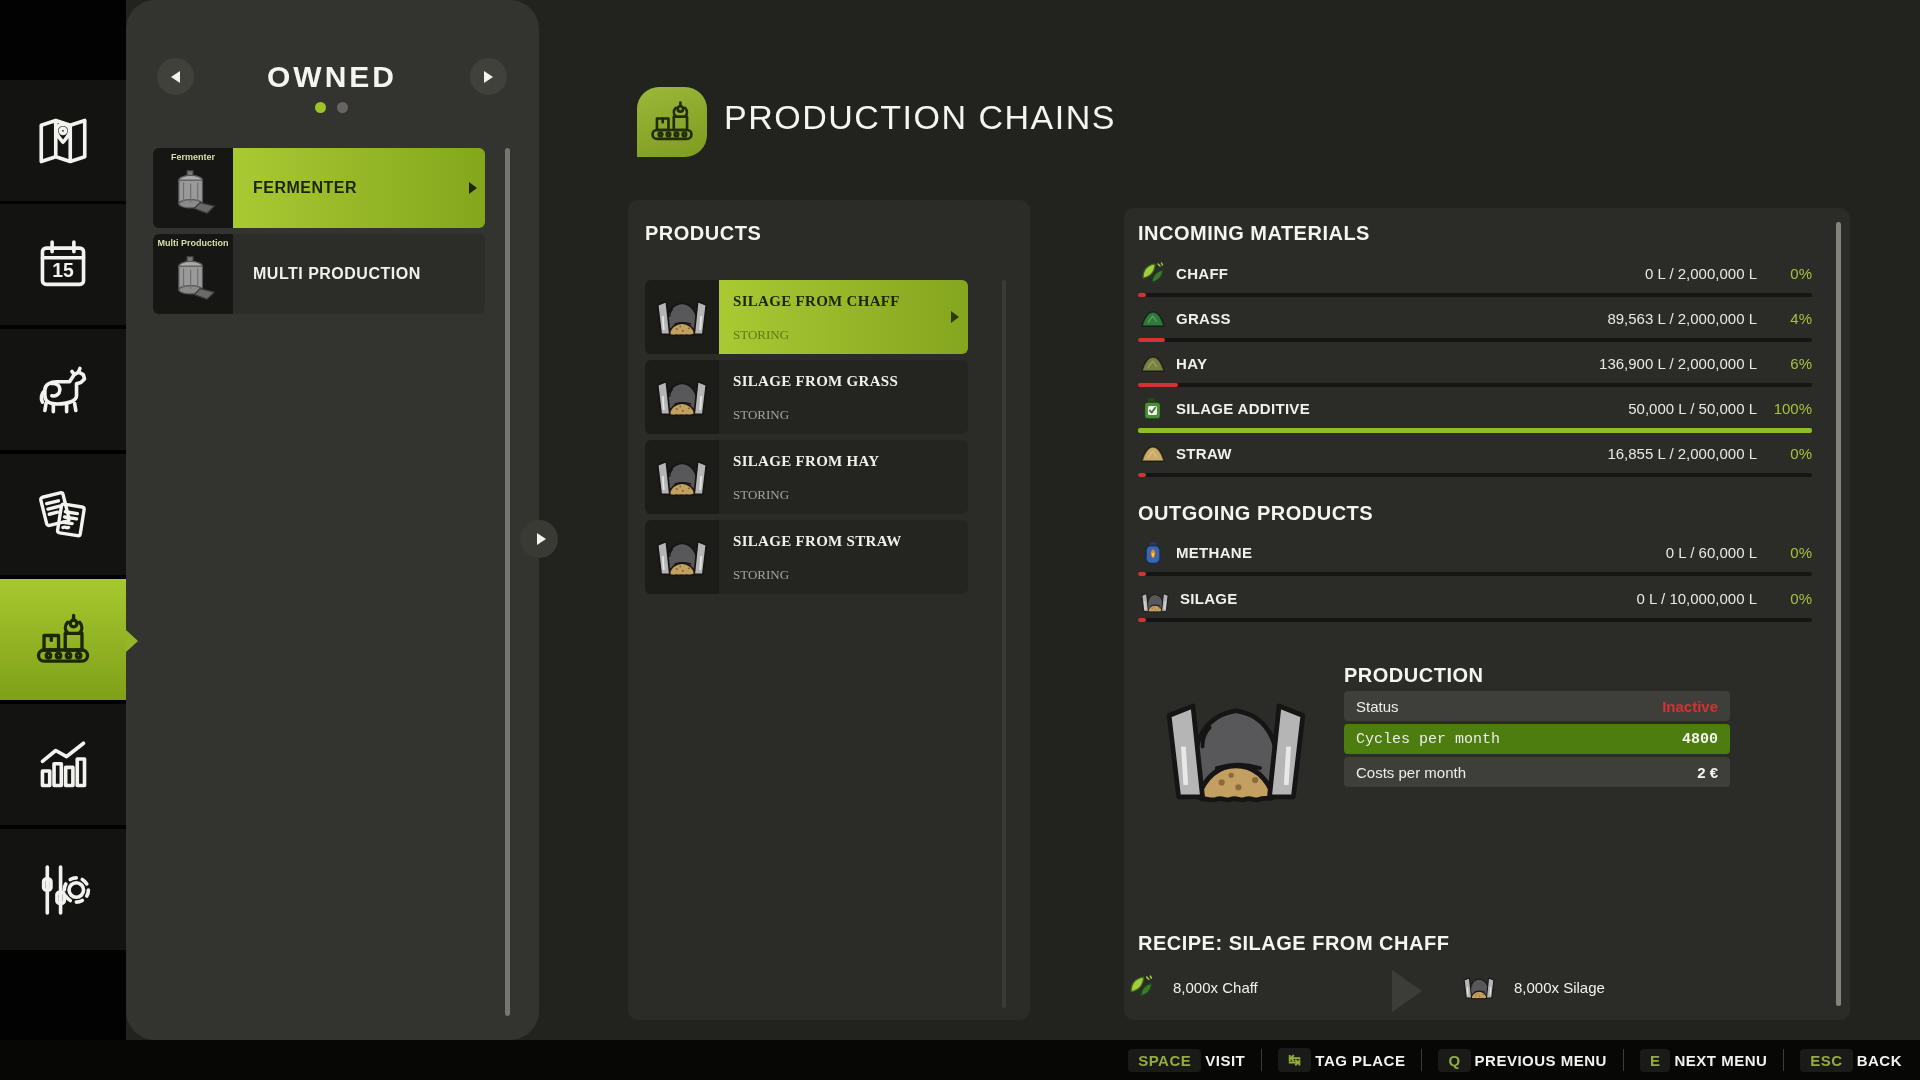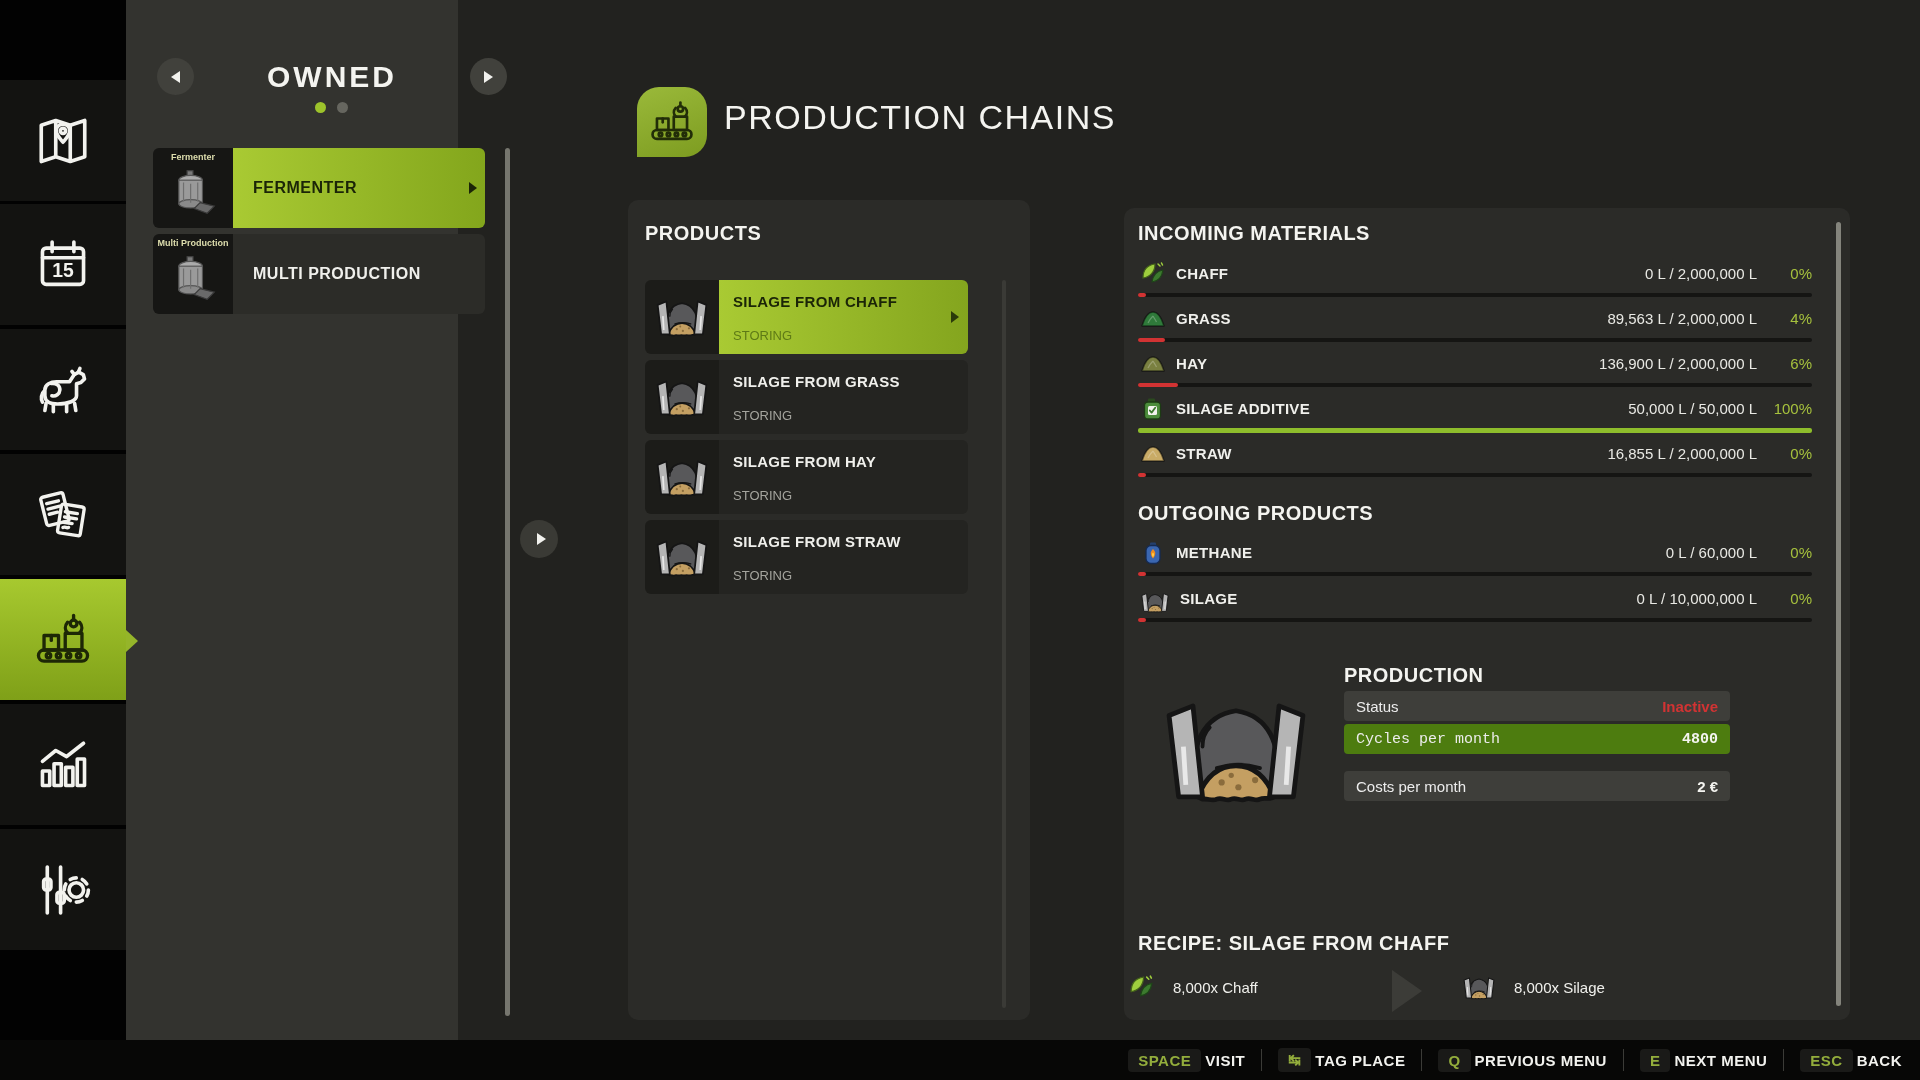--- a/index.html
+++ b/index.html
@@ -10,21 +10,21 @@
   
   .sidebar { position:absolute; left:0; top:0; width:126px; height:1040px; background:#020202; z-index:6; }
   .tile { position:absolute; left:0; width:126px; height:121px; background:#131311;
     display:flex; align-items:center; justify-content:center; color:#f2f2ee; }
   .tile svg { width:58px; height:58px; }
   .tile.active { background:linear-gradient(180deg,#a7c92f,#7fa018); color:#1d2706; }
   .tile-arrow { position:absolute; left:126px; top:630px; width:0; height:0; z-index:7;
     border-top:11px solid transparent; border-bottom:11px solid transparent; border-left:12px solid #95b52a; }
 
   
-  .owned { position:absolute; left:126px; top:0; width:332px; height:1040px; background:#33332f; z-index:5; }
+  .owned { position:absolute; left:126px; top:0; width:413px; height:1040px; background:#33332f; z-index:5;border-radius:29px; }
   .navbtn { position:absolute; top:58px; width:37px; height:37px; border-radius:50%;
     background:#41413c; display:flex; align-items:center; justify-content:center; }
   .tri { width:0; height:0; border-top:6px solid transparent; border-bottom:6px solid transparent; }
   .tri.right { border-left:9px solid #f2f2ee; }
   .tri.left  { border-right:9px solid #f2f2ee; }
   .owned-title { position:absolute; left:60px; top:60px; width:292px; text-align:center;
     color:#f4f4f0; font-size:30px; font-weight:bold; letter-spacing:3px; }
   .dot { position:absolute; top:102px; width:11px; height:11px; border-radius:50%; }
   .owned-item { position:absolute; left:27px; width:332px; height:80px; display:flex; }
   .thumb { width:80px; height:80px; background:#161614; border-radius:6px 0 0 6px; position:relative;
@@ -47,21 +47,21 @@
     background:linear-gradient(160deg,#9ab93a,#7d9c20); border-radius:22px; border-bottom-left-radius:0;
     display:flex; align-items:center; justify-content:center; color:#222d08; }
   .hdr-icon svg { width:46px; height:46px; }
   .page-title { position:absolute; left:724px; top:98px; color:#f4f4f0; font-size:34px;
     font-weight:500; letter-spacing:1.5px; }
 
   
   .products { position:absolute; left:628px; top:200px; width:402px; height:820px;
     background:#2b2b28; border-radius:10px; }
   .sec-title { position:absolute; color:#f4f4f0; font-size:20px; font-weight:bold; letter-spacing:0.5px; }
-  .prod-item { position:absolute; left:17px; width:323px; height:74px; display:flex; }
+  .prod-item { position:absolute; left:17px; width:323px; height:74px; display:flex;font-family:Liberation Serif, serif; }
   .prod-thumb { width:74px; height:74px; background:#1c1c19; border-radius:6px 0 0 6px; flex:none;
     display:flex; align-items:center; justify-content:center; }
   .prod-thumb svg { width:56px; height:40px; }
   .prod-label { flex:1; border-radius:0 6px 6px 0; padding:13px 14px 11px; display:flex;
     flex-direction:column; justify-content:space-between; position:relative; }
   .prod-item.plain .prod-label { background:#242421; }
   .prod-item.sel .prod-label { background:linear-gradient(90deg,#a9ca33,#84a51e); }
   .prod-name { font-size:15px; font-weight:bold; letter-spacing:0.3px; color:#f0f0ec; }
   .prod-status { font-size:13px; color:#a5a59e; }
   .prod-item.sel .prod-name { color:#1b2507; }
@@ -425,21 +425,21 @@
 
   <div class="sec-title" style="left:220px; top:456px">PRODUCTION</div>
   <div class="ptable-row shade" style="top:483px">
     <span class="lab">Status</span>
     <span class="val red">Inactive</span>
   </div>
   <div class="ptable-row mid" style="top:516px">
     <span class="lab">Cycles per month</span>
     <span class="val">4800</span>
   </div>
-  <div class="ptable-row shade" style="top:563px">
+  <div class="ptable-row shade" style="top:549px">
     <span class="lab">Costs per month</span>
     <span class="val">2 €</span>
   </div>
 
   <div class="sec-title" style="left:14px; top:724px">RECIPE: SILAGE FROM CHAFF</div>
   <div class="recipe-item" style="left:4px; top:765px">
     <svg viewBox="0 0 26 26">
         <use href="#sym-chaff"></use>
       </svg>
     <span>8,000x Chaff</span>

